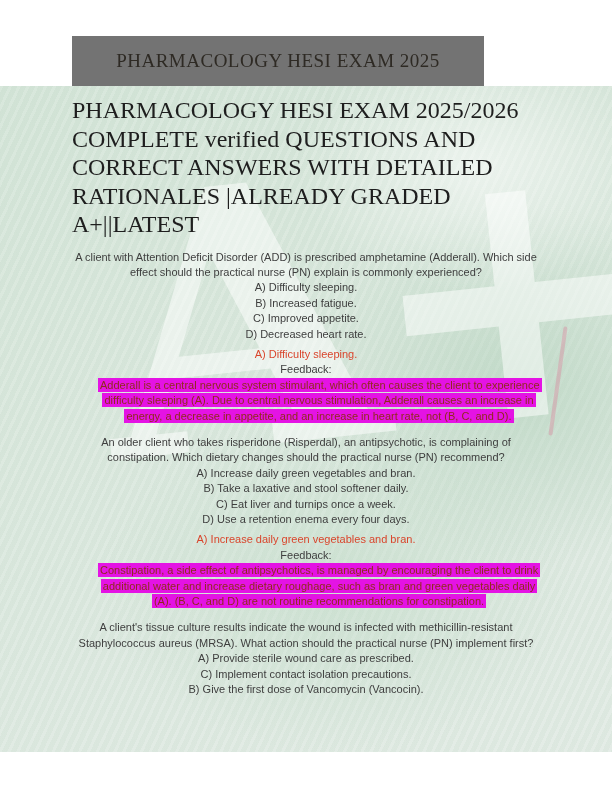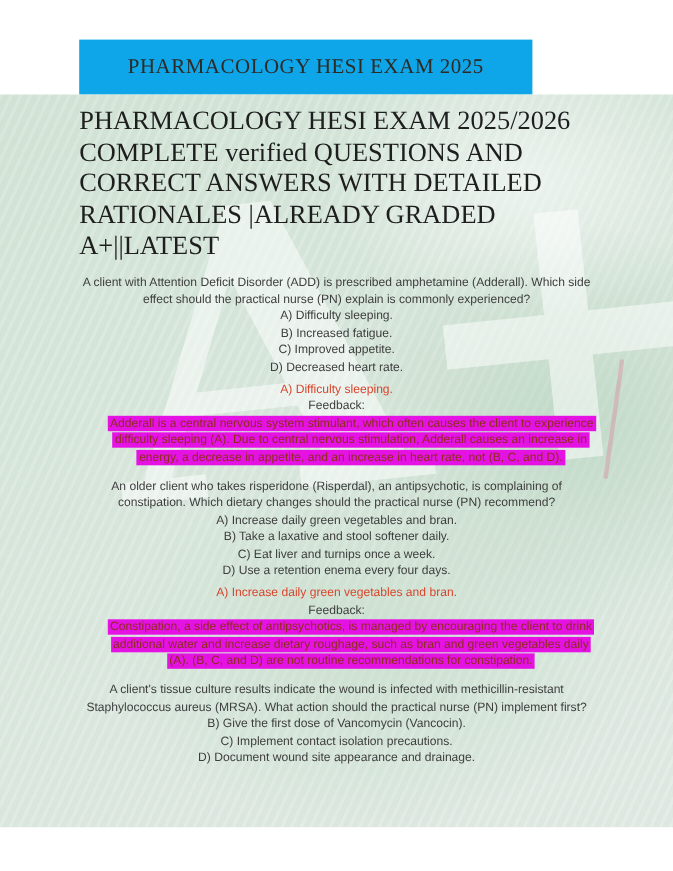--- a/index.html
+++ b/index.html
@@ -7,21 +7,21 @@
     width:612px;height:792px;
     background:#ffffff;
     position:relative;
     overflow:hidden;
     font-family:"Liberation Sans",sans-serif;
   }
 
   
   .banner{
     position:absolute;left:72px;top:36px;width:412px;height:50px;
-    background:#0ea5e9;
+    background:#737373;
     display:flex;align-items:center;justify-content:center;
   }
   .banner-title{
     font-family:"Liberation Serif","DejaVu Serif",serif;
     font-size:19px;letter-spacing:0.5px;color:#2e2a24;
     white-space:nowrap;
   }
 
   
   .green-area{
@@ -111,20 +111,20 @@
       <div class="option">B) Take a laxative and stool softener daily.</div>
       <div class="option">C) Eat liver and turnips once a week.</div>
       <div class="option">D) Use a retention enema every four days.</div>
       <p class="answer-line">A) Increase daily green vegetables and bran.</p>
       <p class="fb-label">Feedback:</p>
       <p class="feedback"><span class="hl">Constipation, a side effect of antipsychotics, is managed by encouraging the client to drink additional water and increase dietary roughage, such as bran and green vegetables daily (A). (B, C, and D) are not routine recommendations for constipation.</span></p>
     </div>
 
     <div class="qa">
       <p class="question">A client's tissue culture results indicate the wound is infected with methicillin-resistant Staphylococcus aureus (MRSA). What action should the practical nurse (PN) implement first?</p>
+      <div class="option">A) Provide sterile wound care as prescribed.</div>
+      <div class="option">C) Implement contact isolation precautions.</div>
       <div class="option">B) Give the first dose of Vancomycin (Vancocin).</div>
-      <div class="option">C) Implement contact isolation precautions.</div>
-      <div class="option">D) Document wound site appearance and drainage.</div>
     </div>
 
   </div>
 
 </div>
 
 </body></html>

